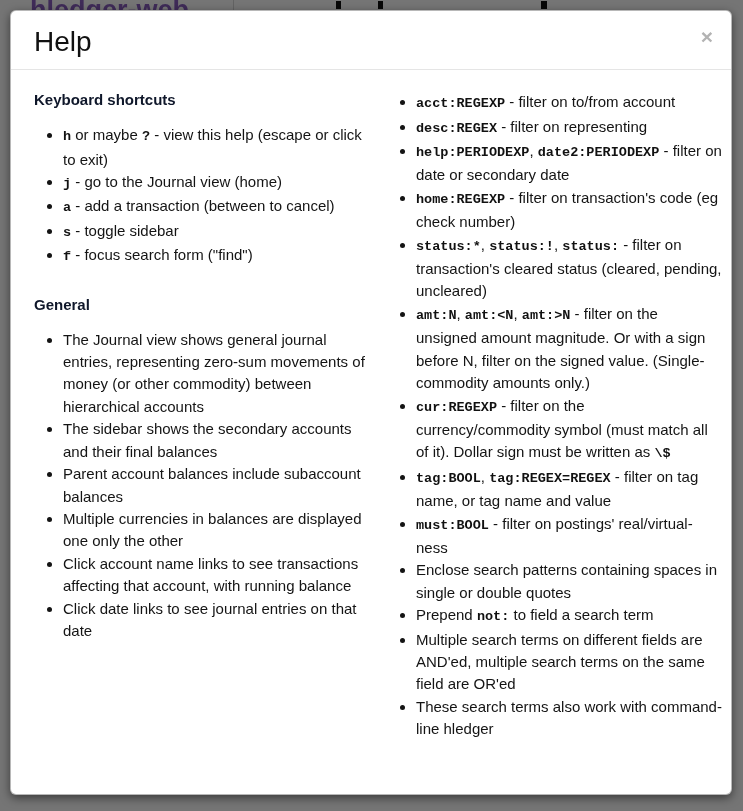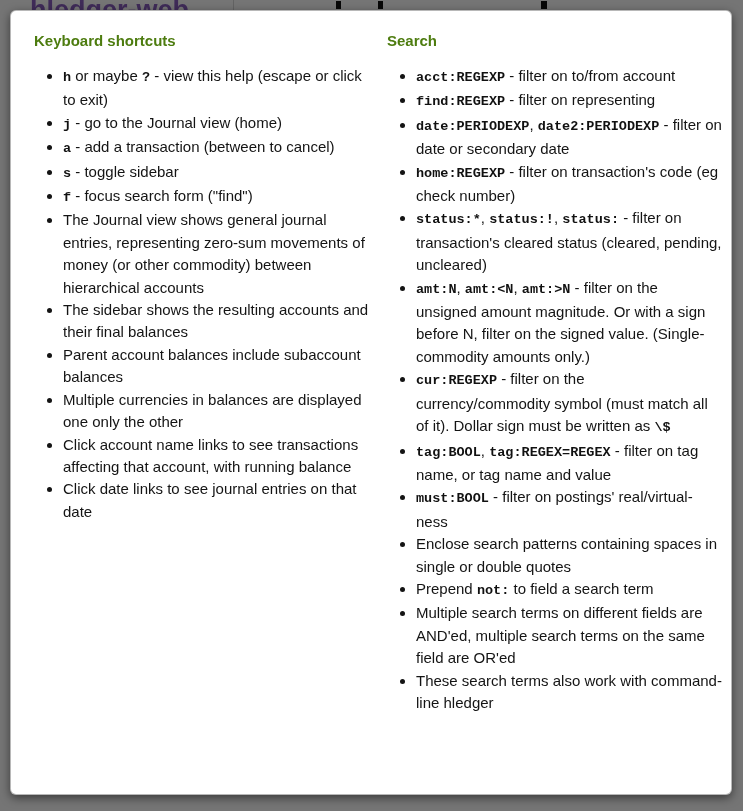--- a/index.html
+++ b/index.html
@@ -104,21 +104,21 @@
     gap: 18px;
     padding: 21px 9px 24px 23px;
   }
   .help-col {
     flex: 1 1 0;
     min-width: 0;
   }
   .section-heading {
     font-size: 15px;
     font-weight: bold;
-    color: #4d7c0f;
+    color: #0f172a;
     margin: 0 0 15px 0;
     line-height: 1.2;
   }
   .section-heading + ul + .section-heading {
     margin-top: 27px;
   }
   .help-col ul {
     margin: 0;
     padding: 0 0 0 29px;
     list-style: disc;
@@ -142,45 +142,49 @@
   <a class="brand-link" href="#">hledger-web</a>
   <div class="page-vdivider"></div>
   <div class="glyph-frag frag-1"></div>
   <div class="glyph-frag frag-2"></div>
   <div class="glyph-frag frag-3"></div>
 </div>
 
 <div class="overlay"></div>
 
 <div class="modal">
+  <div class="modal-header">
+    <h1 class="modal-title">Help</h1>
+    <button class="close-btn">×</button>
+  </div>
   <div class="modal-body">
     <div class="help-col">
         <div class="section-heading">Keyboard shortcuts</div>
         <ul>
           <li><span class="code">h</span><span> or maybe </span><span class="code">?</span><span> - view this help (escape or click to exit)</span></li>
           <li><span class="code">j</span><span> - go to the Journal view (home)</span></li>
           <li><span class="code">a</span><span> - add a transaction (between to cancel)</span></li>
           <li><span class="code">s</span><span> - toggle sidebar</span></li>
           <li><span class="code">f</span><span> - focus search form ("find")</span></li>
         </ul>
+        <div class="section-heading">General</div>
         <ul>
           <li><span>The Journal view shows general journal entries, representing zero-sum movements of money (or other commodity) between hierarchical accounts</span></li>
-          <li><span>The sidebar shows the resulting accounts and their final balances</span></li>
+          <li><span>The sidebar shows the secondary accounts and their final balances</span></li>
           <li><span>Parent account balances include subaccount balances</span></li>
           <li><span>Multiple currencies in balances are displayed one only the other</span></li>
           <li><span>Click account name links to see transactions affecting that account, with running balance</span></li>
           <li><span>Click date links to see journal entries on that date</span></li>
         </ul>
       </div>
     <div class="help-col">
-        <div class="section-heading">Search</div>
         <ul>
           <li><span class="code">acct:REGEXP</span><span> - filter on to/from account</span></li>
-          <li><span class="code">find:REGEXP</span><span> - filter on representing</span></li>
-          <li><span class="code">date:PERIODEXP</span><span>, </span><span class="code">date2:PERIODEXP</span><span> - filter on date or secondary date</span></li>
+          <li><span class="code">desc:REGEX</span><span> - filter on representing</span></li>
+          <li><span class="code">help:PERIODEXP</span><span>, </span><span class="code">date2:PERIODEXP</span><span> - filter on date or secondary date</span></li>
           <li><span class="code">home:REGEXP</span><span> - filter on transaction's code (eg check number)</span></li>
           <li><span class="code">status:*</span><span>, </span><span class="code">status:!</span><span>, </span><span class="code">status:</span><span> - filter on transaction's cleared status (cleared, pending, uncleared)</span></li>
           <li><span class="code">amt:N</span><span>, </span><span class="code">amt:&lt;N</span><span>, </span><span class="code">amt:&gt;N</span><span> - filter on the unsigned amount magnitude. Or with a sign before N, filter on the signed value. (Single-commodity amounts only.)</span></li>
           <li><span class="code">cur:REGEXP</span><span> - filter on the currency/commodity symbol (must match all of it). Dollar sign must be written as </span><span class="code">\$</span></li>
           <li><span class="code">tag:BOOL</span><span>, </span><span class="code">tag:REGEX=REGEX</span><span> - filter on tag name, or tag name and value</span></li>
           <li><span class="code">must:BOOL</span><span> - filter on postings' real/virtual-ness</span></li>
           <li><span>Enclose search patterns containing spaces in single or double quotes</span></li>
           <li><span>Prepend </span><span class="code">not:</span><span> to field a search term</span></li>
           <li><span>Multiple search terms on different fields are AND'ed, multiple search terms on the same field are OR'ed</span></li>
           <li><span>These search terms also work with command-line hledger</span></li>

